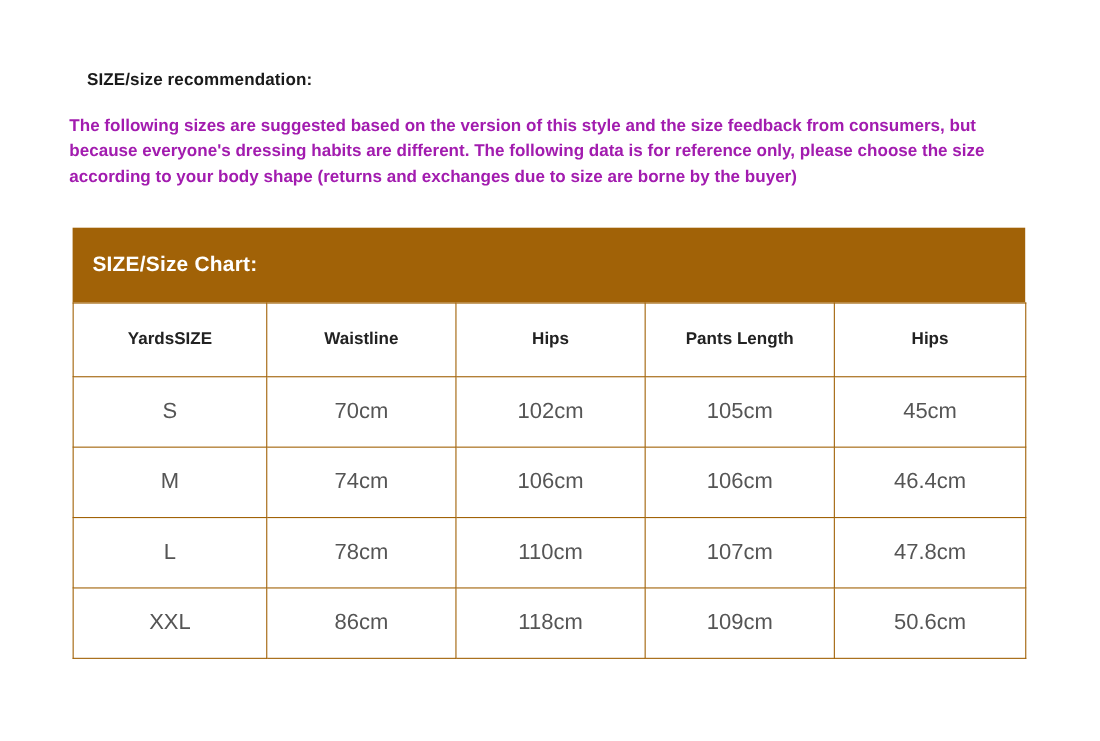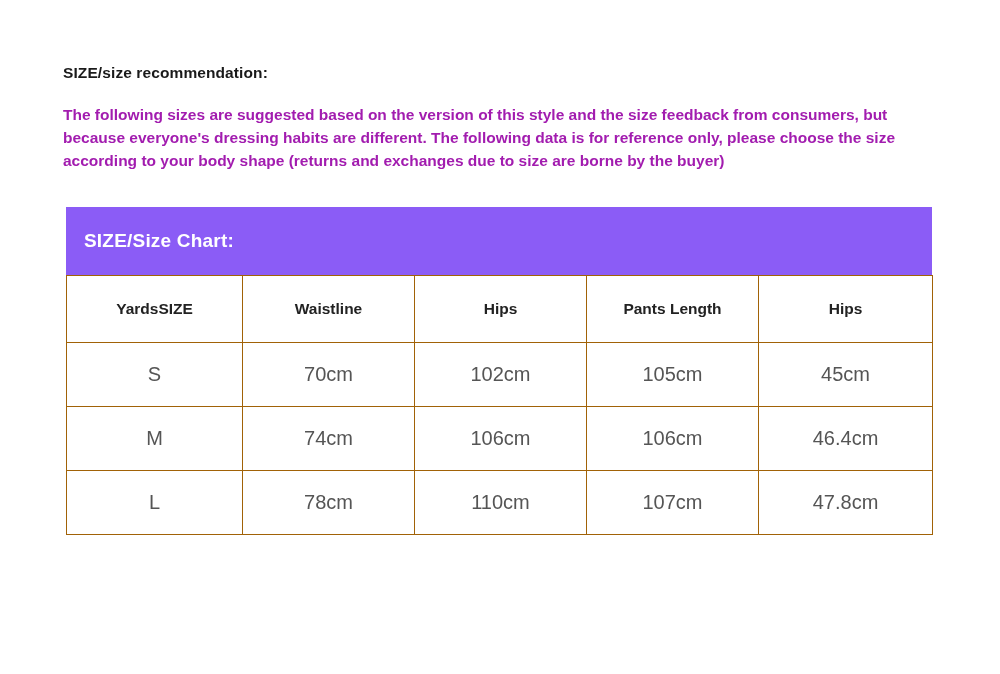--- a/index.html
+++ b/index.html
@@ -23,21 +23,21 @@
   .intro {
     position: absolute;
     left: 63px;
     top: 64px;
     width: 880px;
   }
   .intro-title {
     font-size: 15.5px;
     font-weight: bold;
     letter-spacing: 0.1px;
-    margin: 0 0 22px 0;
+    margin: 0 0 22px 16px;
     color: #1a1a1a;
   }
   .intro-body {
     font-size: 15.5px;
     font-weight: bold;
     line-height: 1.47;
     margin: 0;
     color: #a21caf;
     width: 875px;
   }
@@ -94,21 +94,21 @@
 <body>
 
 <div class="page">
 
   <div class="intro">
     <p class="intro-title">SIZE/size recommendation:</p>
     <p class="intro-body">The following sizes are suggested based on the version of this style and the size feedback from consumers, but because everyone's dressing habits are different. The following data is for reference only, please choose the size according to your body shape (returns and exchanges due to size are borne by the buyer)</p>
   </div>
 
   <div class="chart-wrap">
-    <div class="chart-header" style="background: #8b5cf6;">
+    <div class="chart-header" style="background: #a16207;">
       <span class="chart-header-title">SIZE/Size Chart:</span>
     </div>
     <table class="size-table">
       <colgroup>
         <col class="c0">
           <col class="c1">
           <col class="c2">
           <col class="c3">
           <col class="c4">
       </colgroup>
@@ -136,17 +136,24 @@
           <td>106cm</td>
           <td>46.4cm</td>
         </tr>
         <tr>
           <td>L</td>
           <td>78cm</td>
           <td>110cm</td>
           <td>107cm</td>
           <td>47.8cm</td>
         </tr>
+        <tr>
+          <td>XXL</td>
+          <td>86cm</td>
+          <td>118cm</td>
+          <td>109cm</td>
+          <td>50.6cm</td>
+        </tr>
       </tbody>
     </table>
   </div>
 
 </div>
 
 </body></html>

